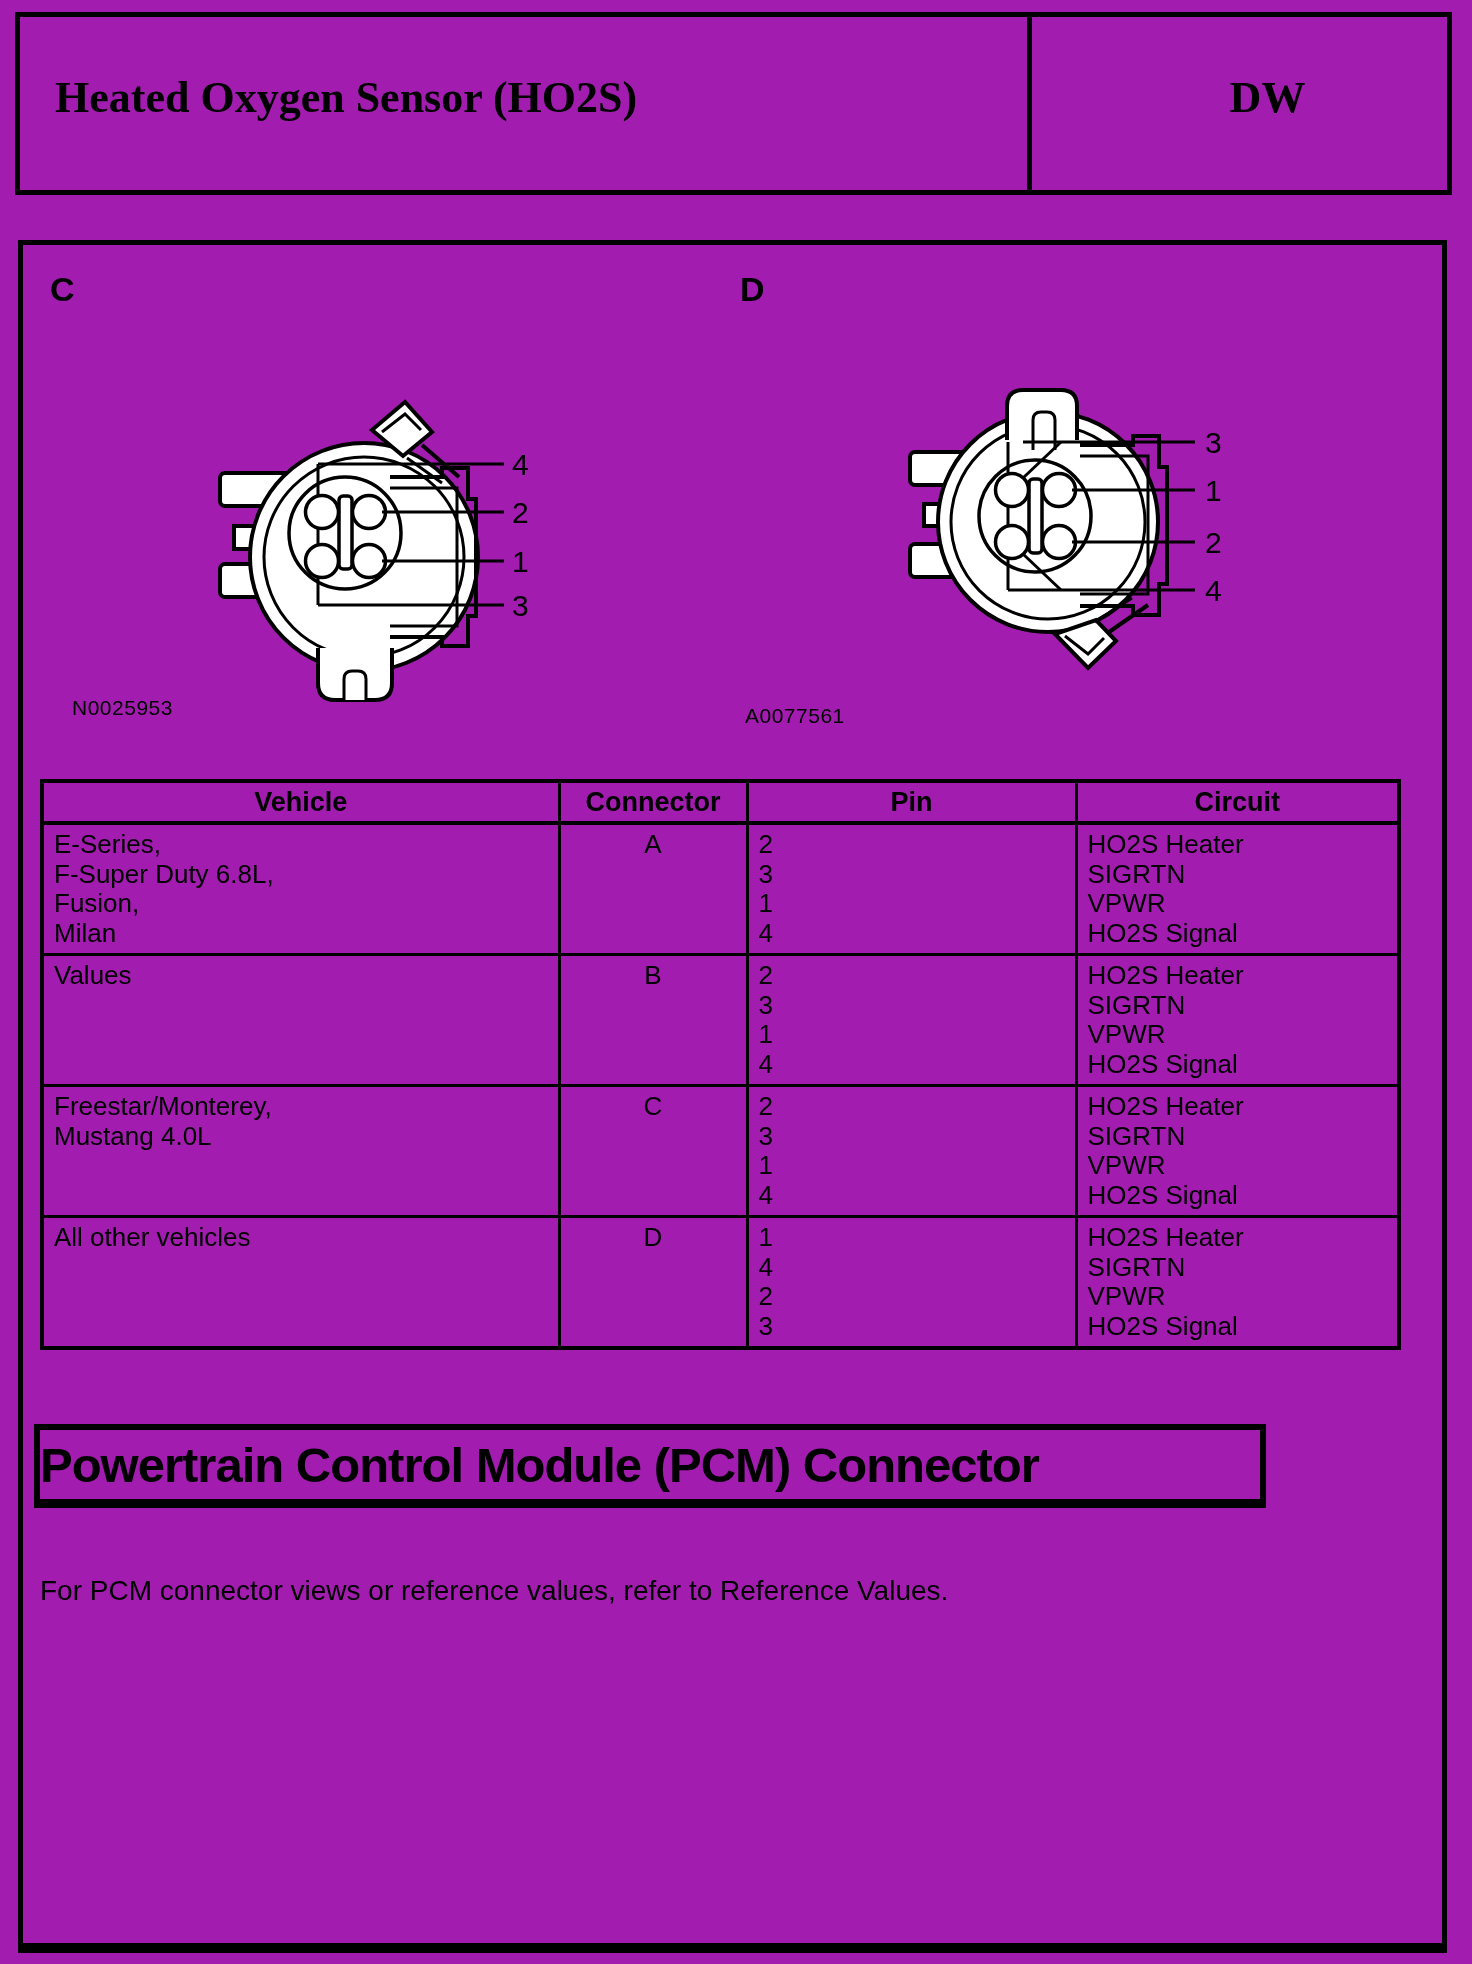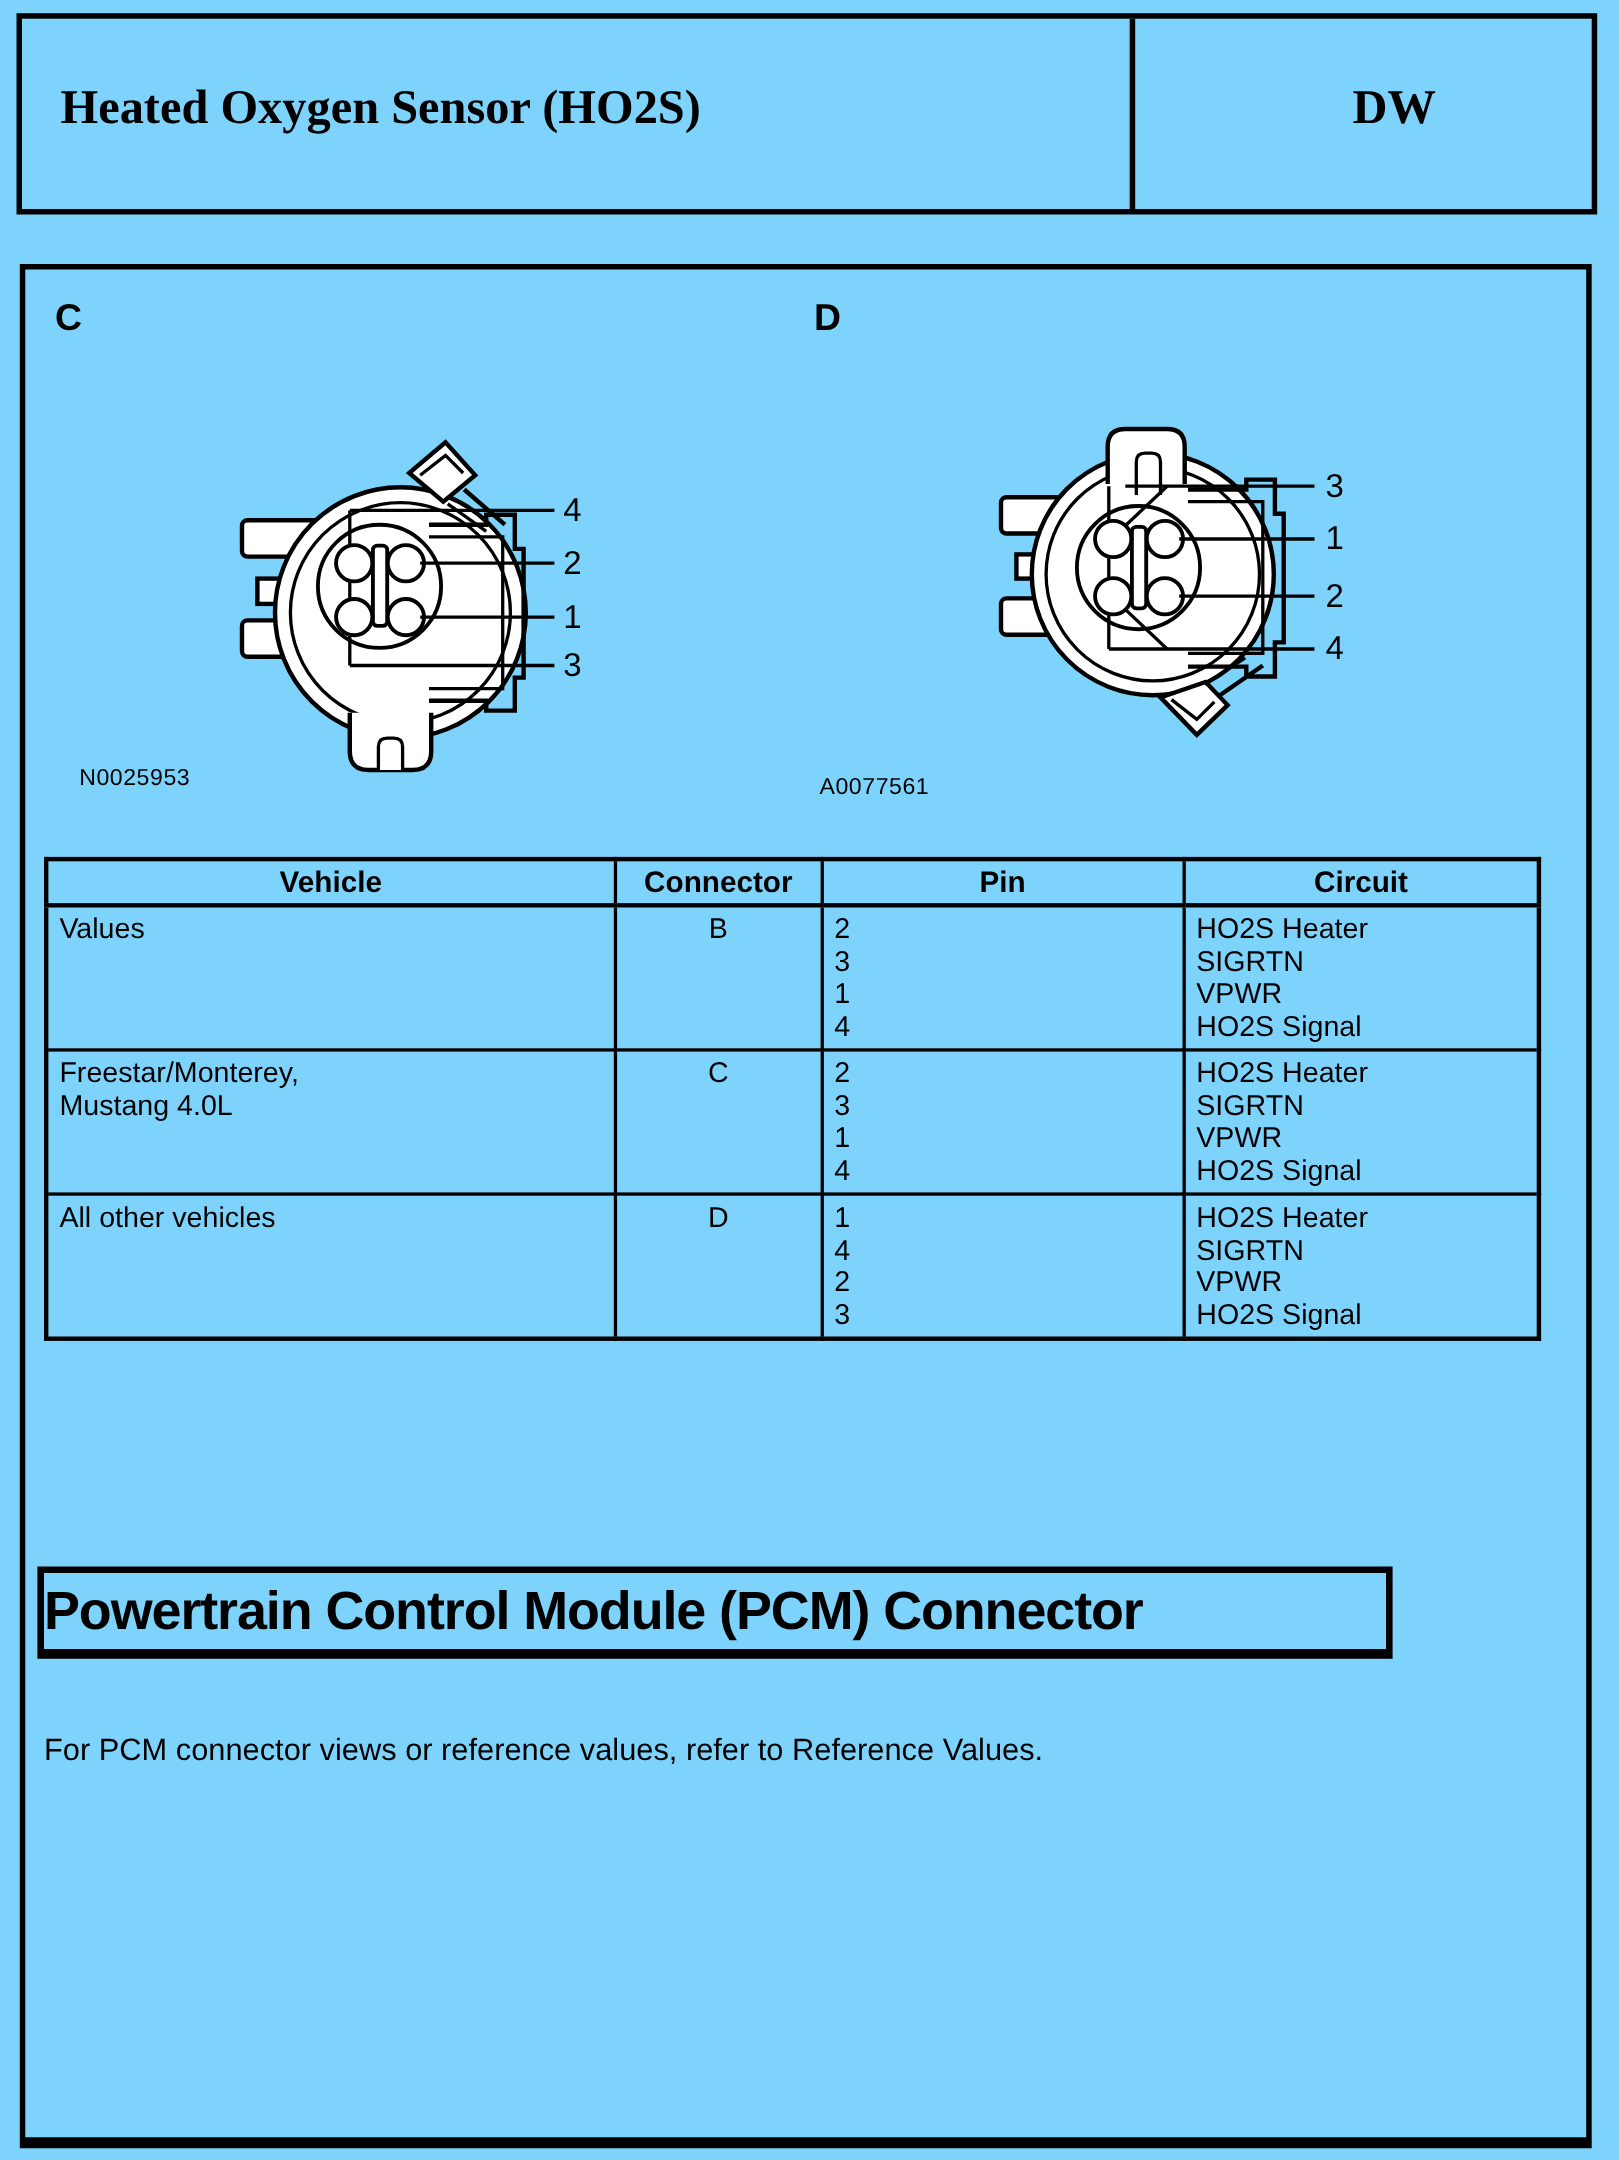--- a/index.html
+++ b/index.html
@@ -1,17 +1,17 @@
 <!DOCTYPE html>
 <html><head>
 <meta charset="utf-8">
 <style>
   html,body { margin:0; padding:0; background:#ffffff; }
   .page {
-    position:relative; width:1472px; height:1964px; background:#7dd3fc;
+    position:relative; width:1472px; height:1964px; background:#a21caf;
     font-family:"Liberation Sans", sans-serif; color:#000;
   }
   
   .header-box {
     position:absolute; left:15px; top:12px; width:1437px; height:183px;
     border:5px solid #000; box-sizing:border-box;
   }
   .header-divider { position:absolute; left:1007px; top:0; bottom:0; width:5px; background:#000; }
   .header-title {
     position:absolute; left:35px; top:55px;
@@ -159,20 +159,35 @@
       <thead>
         <tr>
           <th>Vehicle</th>
           <th>Connector</th>
           <th>Pin</th>
           <th>Circuit</th>
         </tr>
       </thead>
       <tbody>
           <tr class="data-row">
+            <td class="vehicle-cell">E-Series,
+F-Super Duty 6.8L,
+Fusion,
+Milan</td>
+            <td class="connector-cell">A</td>
+            <td class="pin-cell">2
+3
+1
+4</td>
+            <td class="circuit-cell">HO2S Heater
+SIGRTN
+VPWR
+HO2S Signal</td>
+          </tr>
+          <tr class="data-row">
             <td class="vehicle-cell">Values</td>
             <td class="connector-cell">B</td>
             <td class="pin-cell">2
 3
 1
 4</td>
             <td class="circuit-cell">HO2S Heater
 SIGRTN
 VPWR
 HO2S Signal</td>

